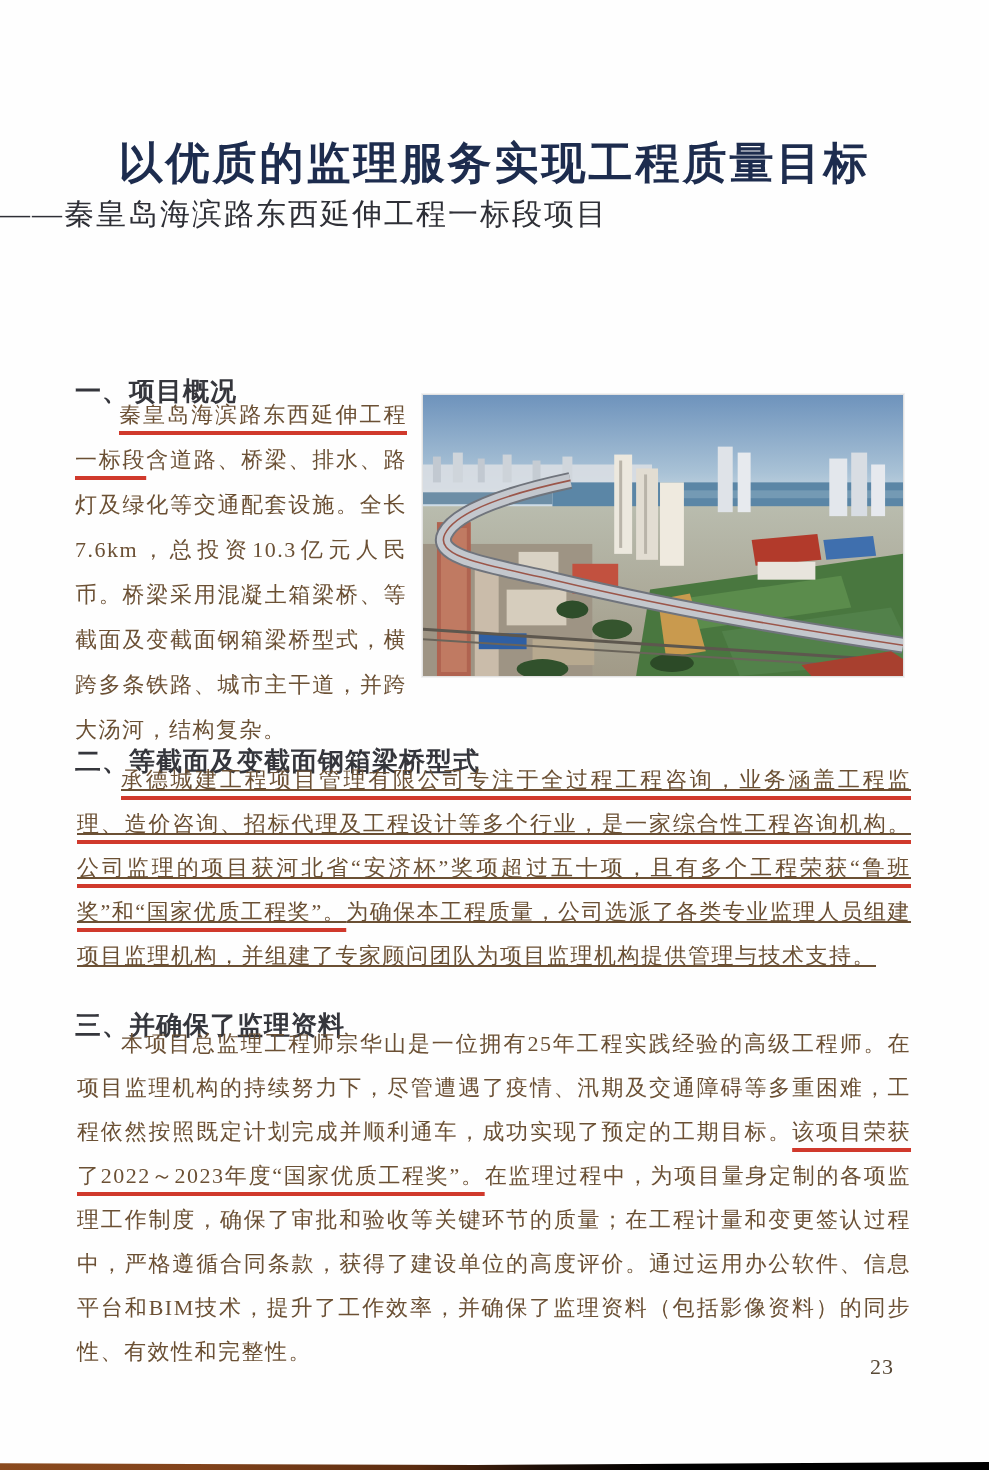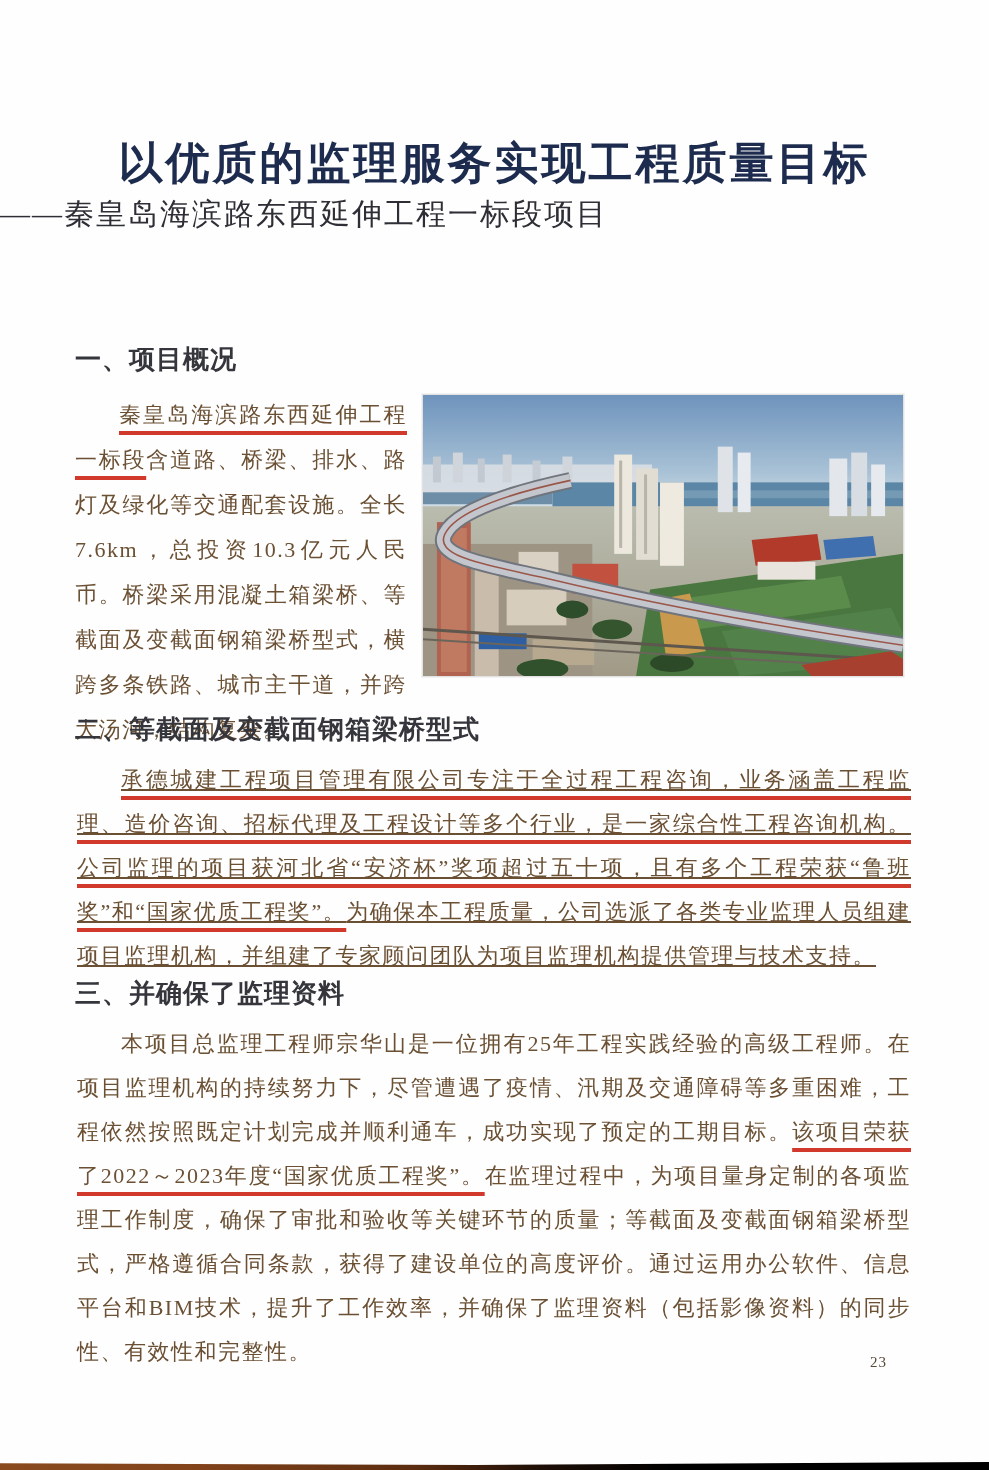--- a/index.html
+++ b/index.html
@@ -30,20 +30,21 @@
     text-align:left;
     font-size:30px;letter-spacing:2px;
     color:#2e2f36;
     font-family:"Liberation Serif","DejaVu Serif",serif;
   }
   .sec-heading{
     position:absolute;left:75px;
     font-family:"Liberation Sans","DejaVu Sans",sans-serif;
     font-weight:bold;font-size:26px;letter-spacing:1px;
     color:var(--heading);
+    margin-top:32px;
   }
   .para{
     color:var(--body);
     font-size:22px;line-height:44px;
     text-align:justify;
     text-indent:2em;
     letter-spacing:1.5px;
   }
   .u-red{
     text-decoration-line:underline;
@@ -65,21 +66,21 @@
     width:482px;height:283px;
     background:#dfe6ec;
     border:1px solid #e2e2e2;
     box-shadow:0 0 0 1px #f2f2f2;
   }
   .photo-frame svg{display:block;width:100%;height:100%;}
   .sec2-para{position:absolute;left:77px;top:758px;width:834px;text-decoration:underline;}
   .sec3-para{position:absolute;left:77px;top:1022px;width:834px;}
   .page-number{
     position:absolute;left:870px;top:1354px;
-    font-size:15px;color:#584835;letter-spacing:1px;
+    font-size:22px;color:#584835;letter-spacing:1px;
   }
   .bottom-edge{
     position:absolute;left:0;bottom:0;width:100%;height:9px;
     background:linear-gradient(to right,
       #8a4a1e 0%, #82431b 20%, #5b2c10 42%,
       #1c0e06 55%, #000 68%, #000 100%);
     clip-path:polygon(0 25%, 48% 45%, 100% 10%, 100% 100%, 0 100%);
   }
 </style>
 </head>
@@ -167,17 +168,17 @@
 
       <polygon points="380,272 470,258 482,266 482,283 390,283" fill="#a8402f"></polygon>
     </svg>
   </div>
 </div>
 
 <div class="sec-heading" style="top:712px;">二、等截面及变截面钢箱梁桥型式</div>
 <div class="para sec2-para"><span class="u-red">承德城建工程项目管理有限公司专注于全过程工程咨询，业务涵盖工程监理、造价咨询、招标代理及工程设计等多个行业，是一家综合性工程咨询机构。公司监理的项目获河北省“安济杯”奖项超过五十项，且有多个工程荣获“鲁班奖”和“国家优质工程奖”。</span><span>为确保本工程质量，公司选派了各类专业监理人员组建项目监理机构，并组建了专家顾问团队为项目监理机构提供管理与技术支持。</span></div>
 
 <div class="sec-heading" style="top:976px;">三、并确保了监理资料</div>
-<div class="para sec3-para"><span>本项目总监理工程师宗华山是一位拥有25年工程实践经验的高级工程师。在项目监理机构的持续努力下，尽管遭遇了疫情、汛期及交通障碍等多重困难，工程依然按照既定计划完成并顺利通车，成功实现了预定的工期目标。</span><span class="u-red">该项目荣获了2022～2023年度“国家优质工程奖”。</span><span>在监理过程中，为项目量身定制的各项监理工作制度，确保了审批和验收等关键环节的质量；等截面及变截面钢箱梁桥型式，严格遵循合同条款，获得了建设单位的高度评价。通过运用办公软件、信息平台和BIM技术，提升了工作效率，并确保了监理资料（包括影像资料）的同步性、有效性和完整性。</span></div>
+<div class="para sec3-para"><span>本项目总监理工程师宗华山是一位拥有25年工程实践经验的高级工程师。在项目监理机构的持续努力下，尽管遭遇了疫情、汛期及交通障碍等多重困难，工程依然按照既定计划完成并顺利通车，成功实现了预定的工期目标。</span><span class="u-red">该项目荣获了2022～2023年度“国家优质工程奖”。</span><span>在监理过程中，为项目量身定制的各项监理工作制度，确保了审批和验收等关键环节的质量；在工程计量和变更签认过程中，严格遵循合同条款，获得了建设单位的高度评价。通过运用办公软件、信息平台和BIM技术，提升了工作效率，并确保了监理资料（包括影像资料）的同步性、有效性和完整性。</span></div>
 
 <div class="page-number">23</div>
 
 <div class="bottom-edge"></div>
 
 </body></html>

